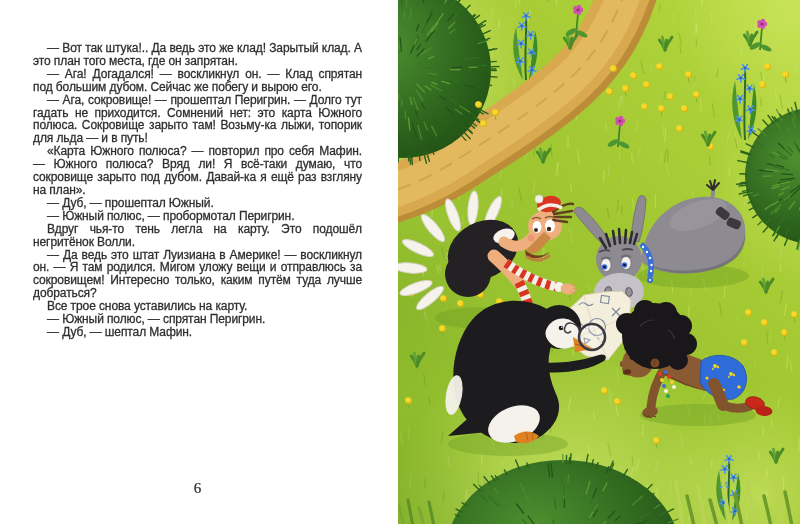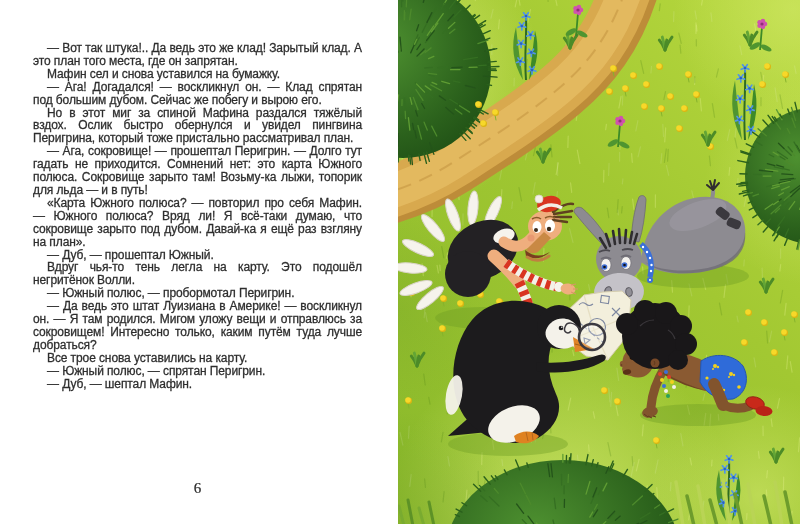--- a/index.html
+++ b/index.html
@@ -16,28 +16,26 @@
   svg{display:block;}
 </style>
 </head>
 <body>
 
 <div class="spread">
 
   <div class="left-page">
     <div class="text-block">
         <p>— Вот так штука!.. Да ведь это же клад! Зарытый клад. А это план того места, где он запрятан.</p>
-        <p>Мафин сел и снова уставился на бумажку.</p>
         <p>— Ага! Догадался! — воскликнул он. — Клад спрятан под большим дубом. Сейчас же побегу и вырою его.</p>
-        <p>Но в этот миг за спиной Мафина раздался тяжёлый вздох. Ослик быстро обернулся и увидел пингвина Перигрина, который тоже пристально рассматривал план.</p>
         <p>— Ага, сокровище! — прошептал Перигрин. — Долго тут гадать не приходится. Сомнений нет: это карта Южного полюса. Сокровище зарыто там! Возьму-ка лыжи, топорик для льда — и в путь!</p>
         <p>«Карта Южного полюса? — повторил про себя Мафин. — Южного полюса? Вряд ли! Я всё-таки думаю, что сокровище зарыто под дубом. Давай-ка я ещё раз взгляну на план».</p>
         <p>— Дуб, — прошептал Южный.</p>
+        <p>— Южный полюс, — пробормотал Перигрин.</p>
         <p>Вдруг чья-то тень легла на карту. Это подошёл негритёнок Волли.</p>
-        <p>— Южный полюс, — пробормотал Перигрин.</p>
         <p>— Да ведь это штат Луизиана в Америке! — воскликнул он. — Я там родился. Мигом уложу вещи и отправлюсь за сокровищем! Интересно только, каким путём туда лучше добраться?</p>
         <p>Все трое снова уставились на карту.</p>
         <p>— Южный полюс, — спрятан Перигрин.</p>
         <p>— Дуб, — шептал Мафин.</p>
       </div>
     <div class="page-number">6</div>
   </div>
 
   <div class="right-page" aria-label="Illustration: green meadow with a winding sandy path and dark bushes; a grey donkey, a penguin with a magnifying glass and a boy with an afro study a treasure map in the grass while an ostrich in a red cap leans in; yellow, blue and pink flowers dot the lawn">
     <svg id="illus" width="402" height="524" viewBox="0 0 402 524" xmlns="http://www.w3.org/2000/svg">

